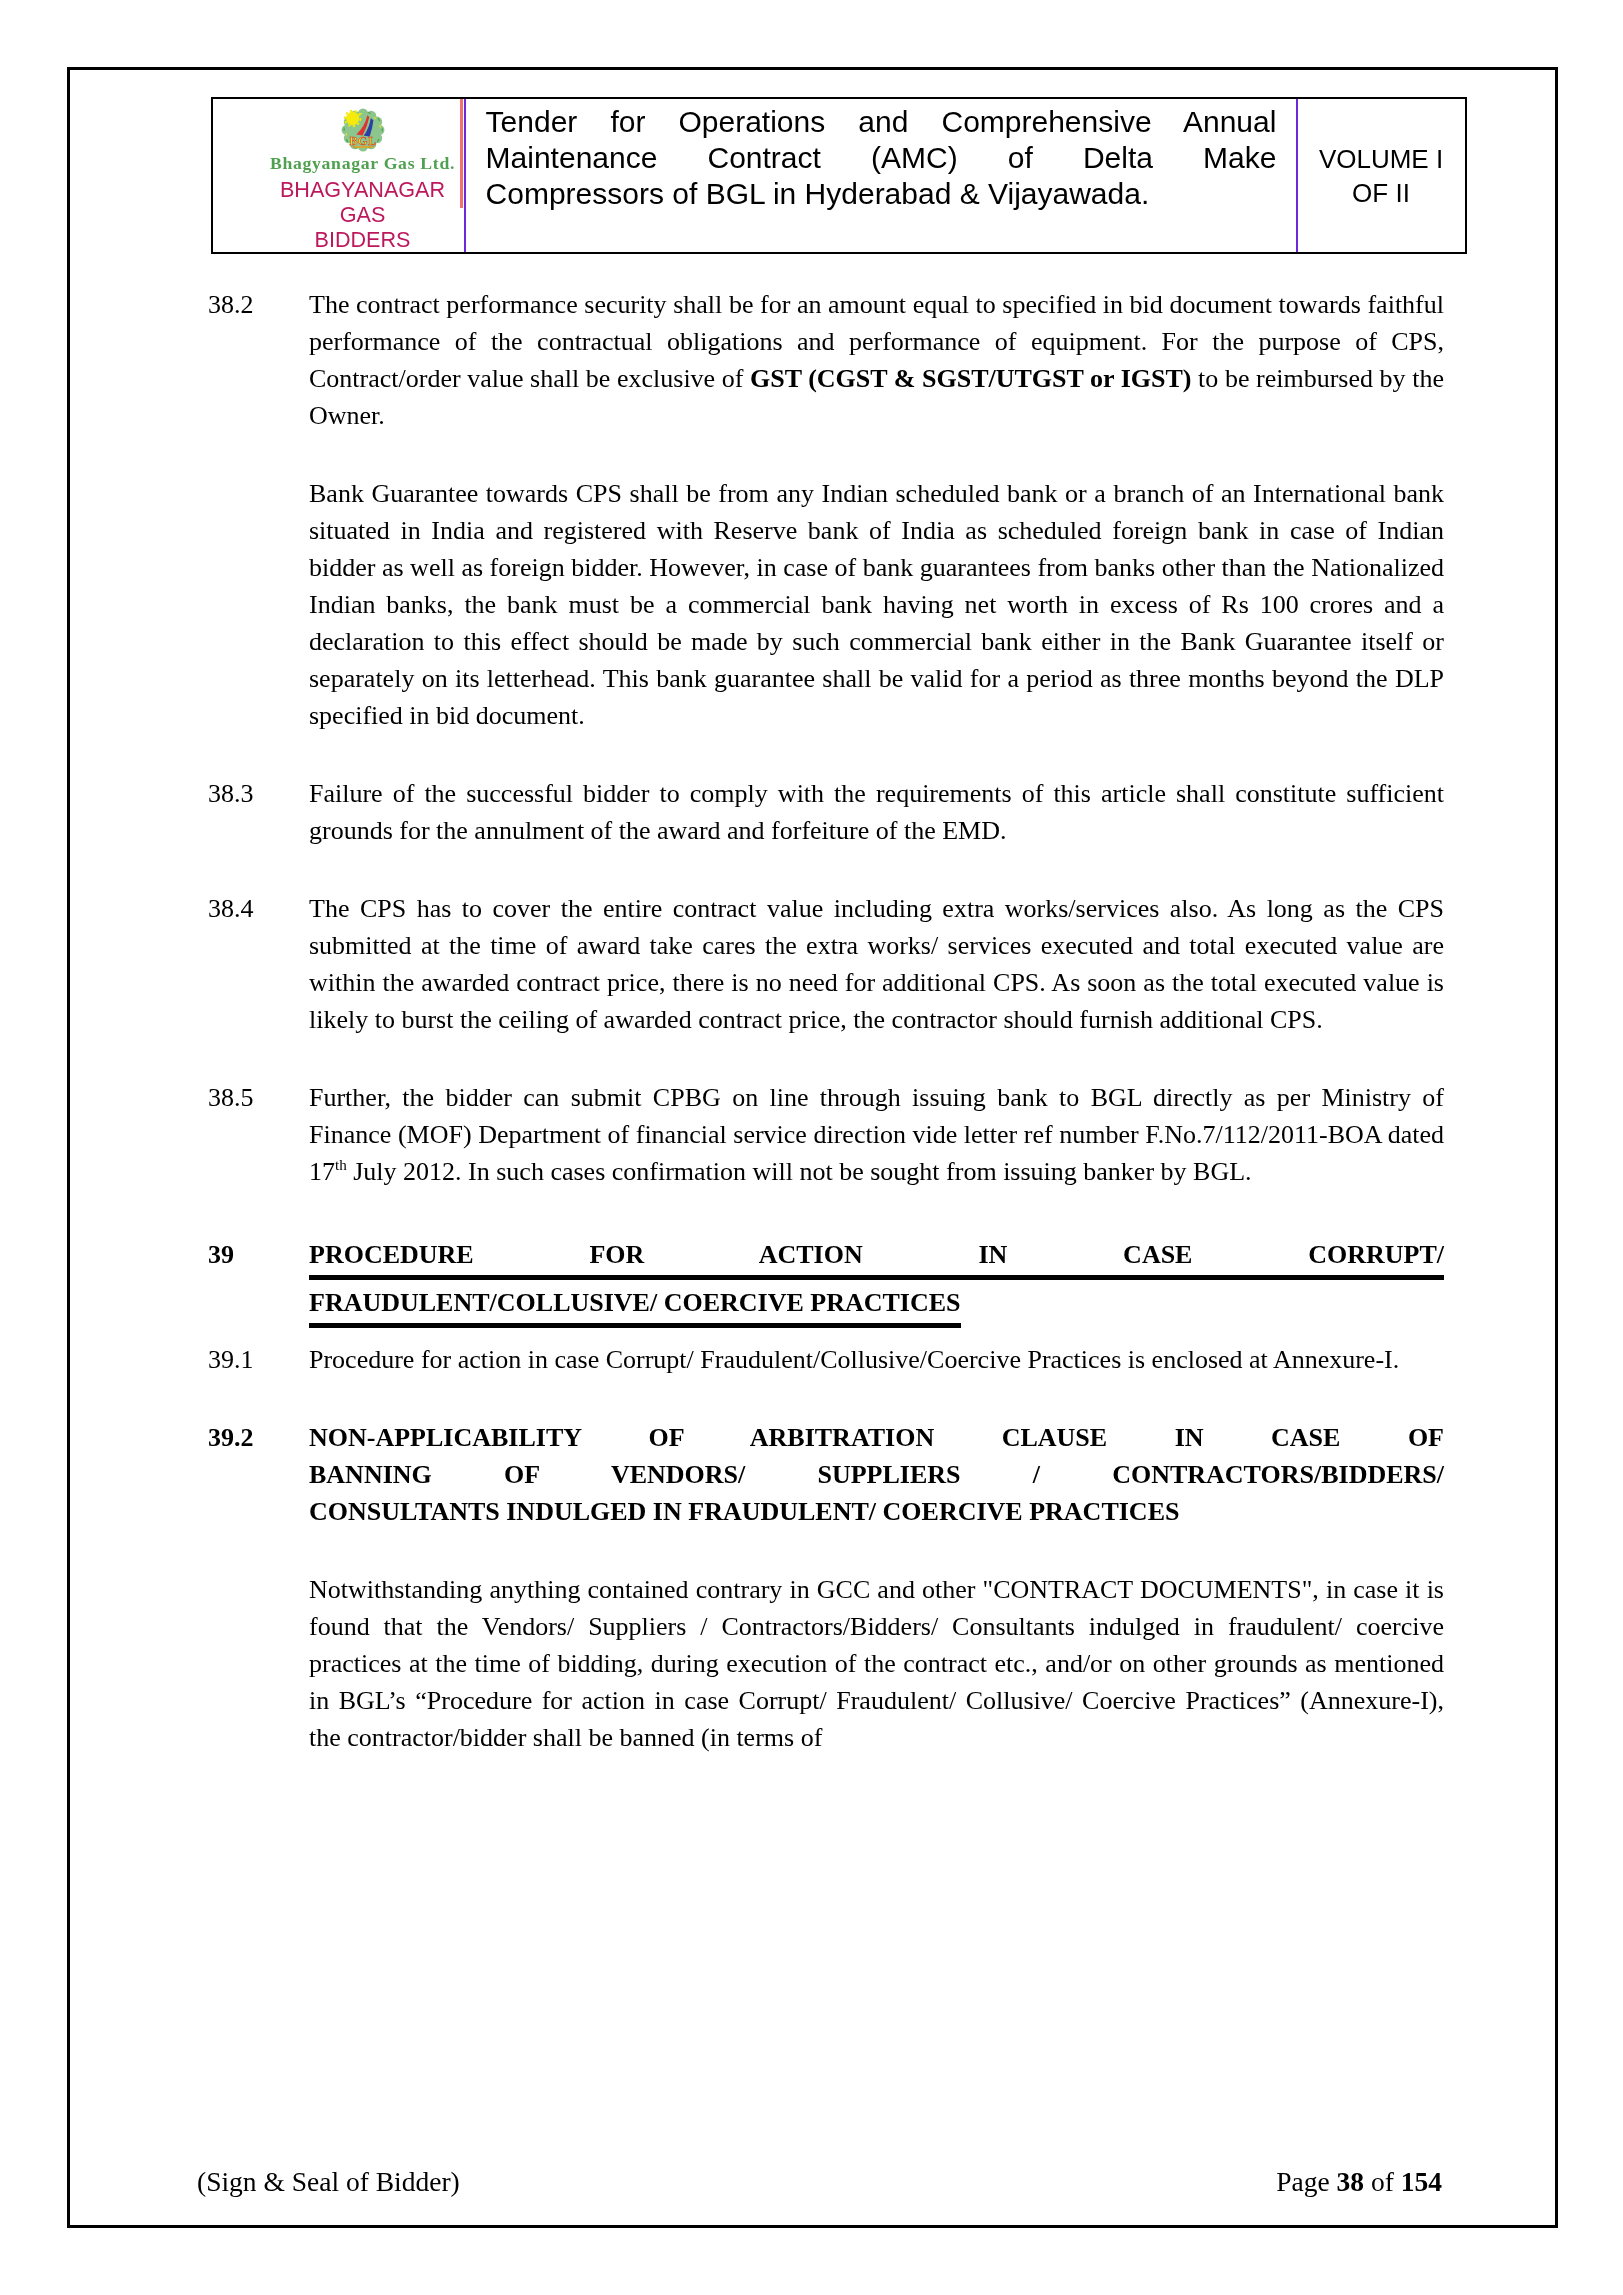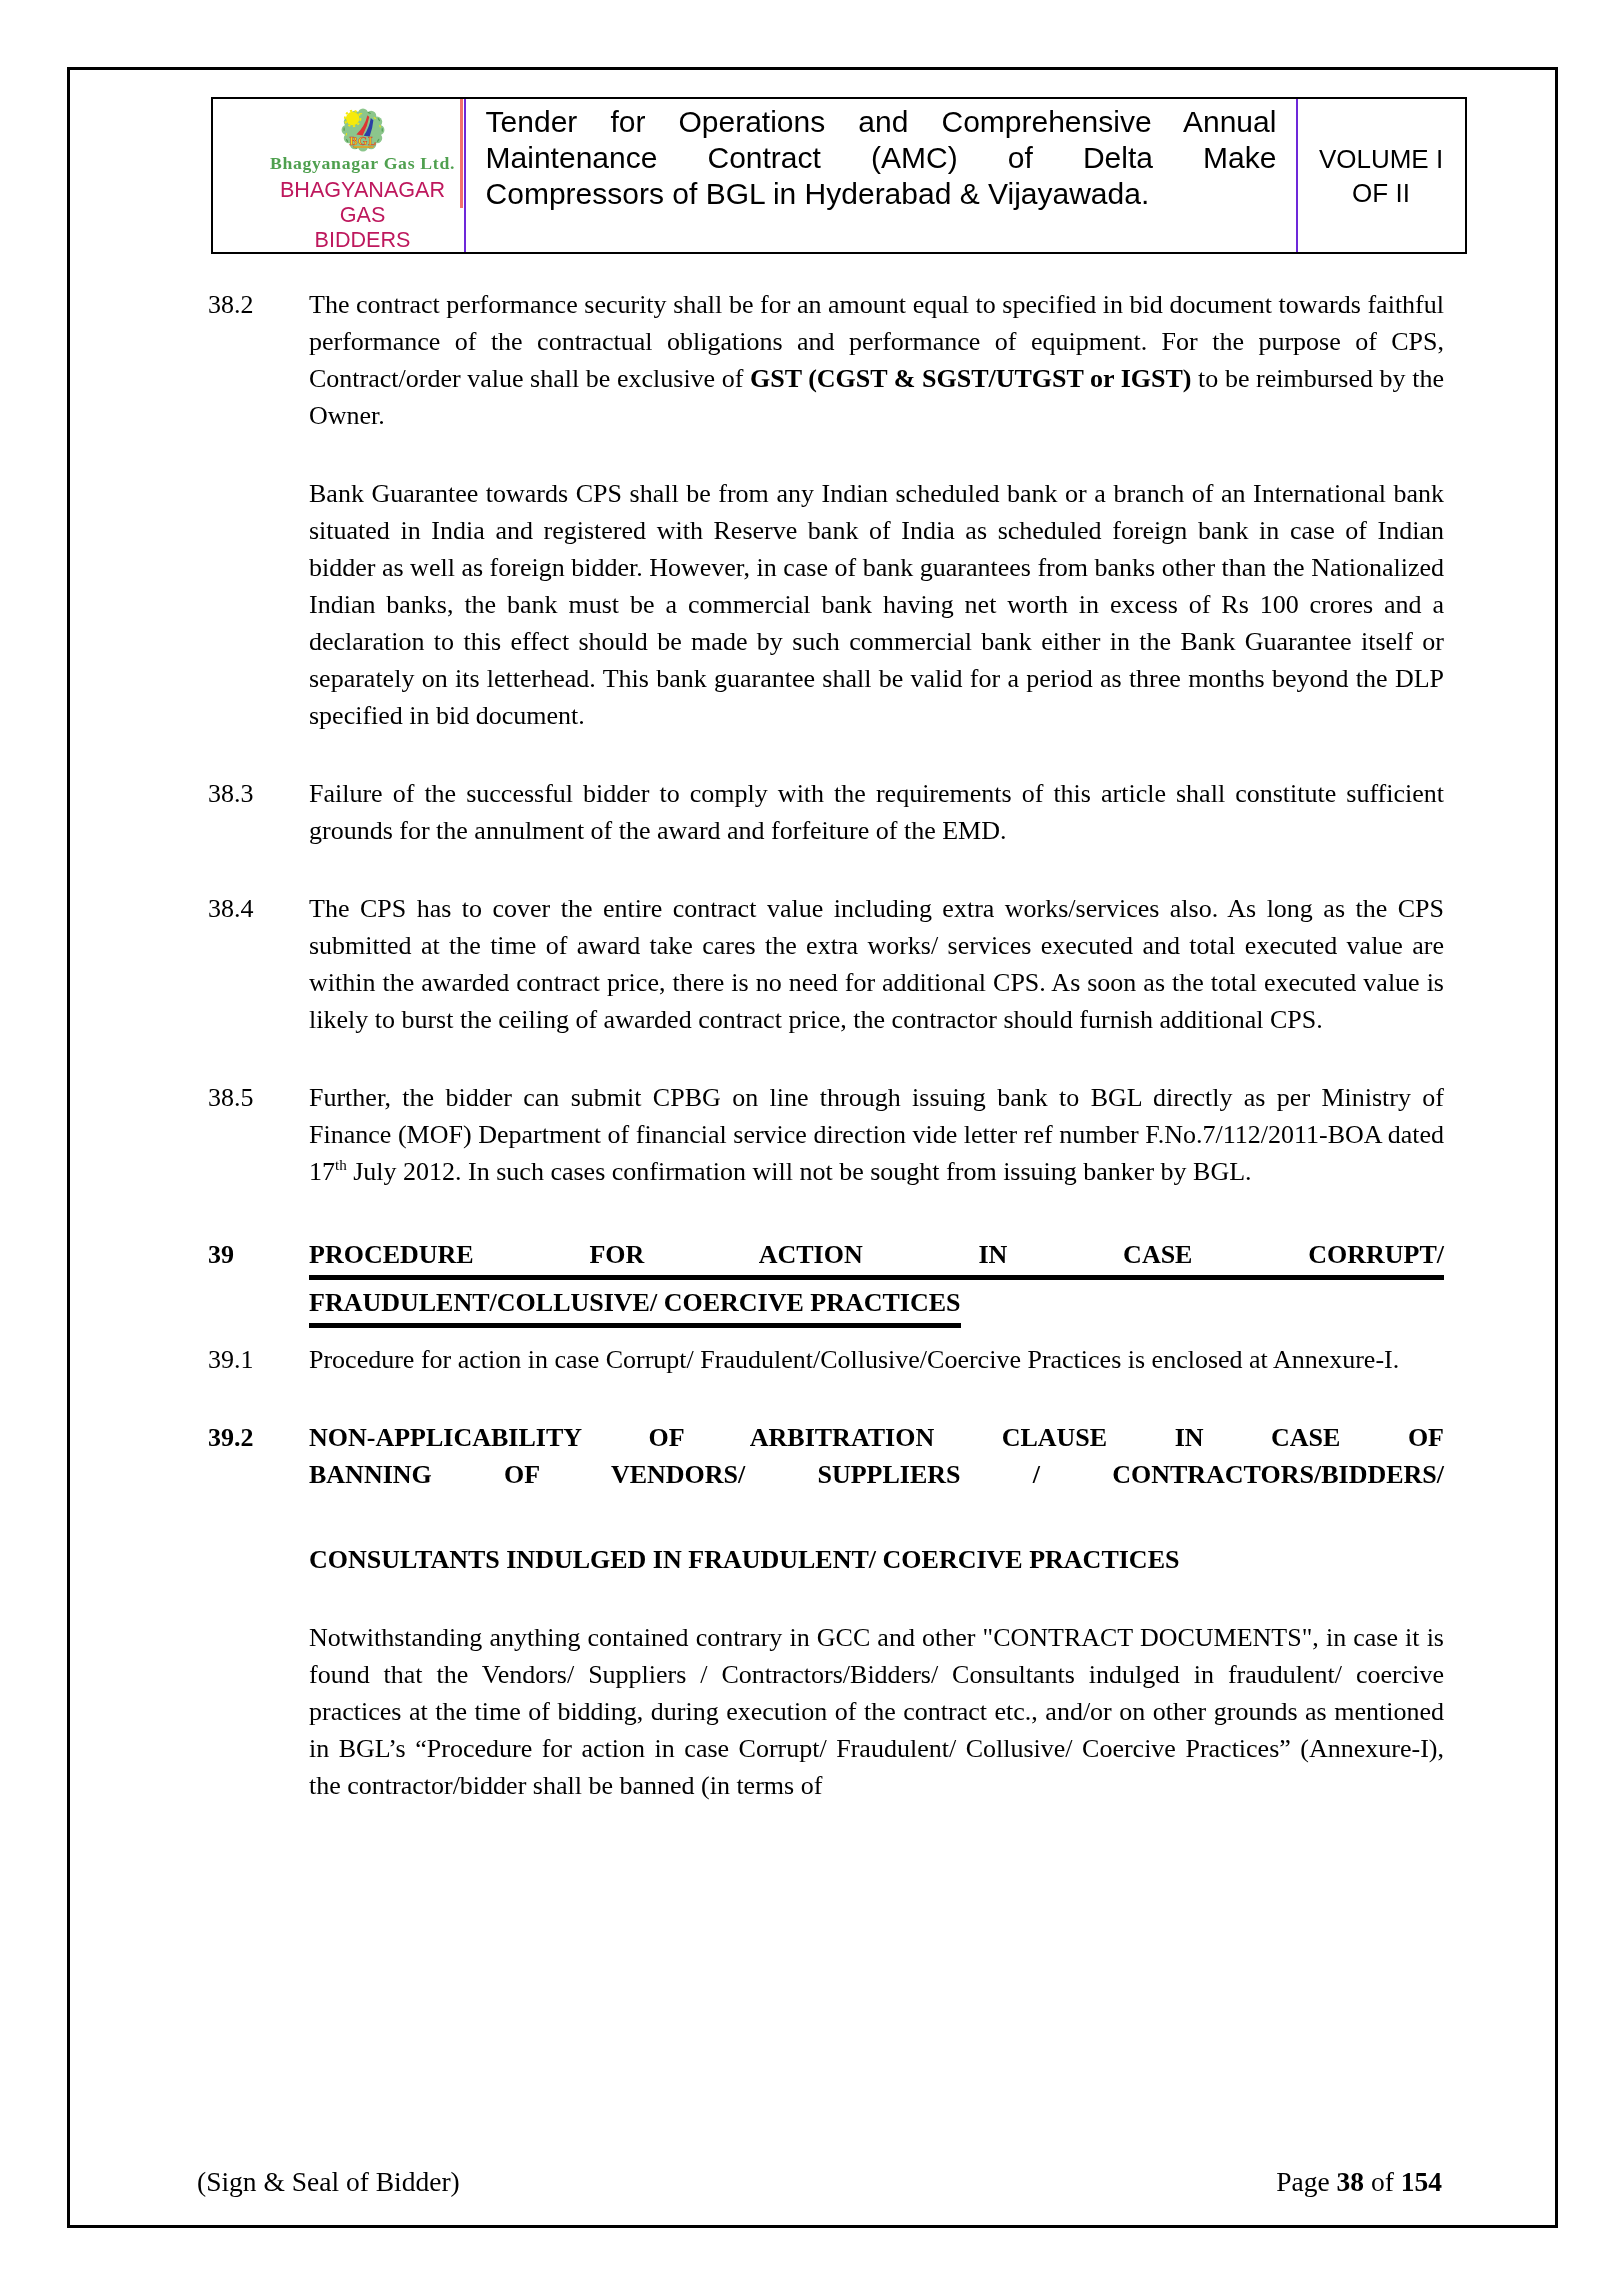--- a/index.html
+++ b/index.html
@@ -44,21 +44,21 @@
   .clause .num { flex:0 0 101px; font-size:26px; line-height:37px; }
   .clause .cbody { flex:1; font-size:26px; line-height:37px; text-align:justify; }
   .bold { font-weight:bold; }
   sup { font-size:58%; vertical-align:super; line-height:0; }
   .h39 { margin-top:46px; margin-bottom:13px; }
   .h39 .num, .h39 .cbody { font-weight:bold; }
   .uline1 { display:block; text-align:justify; text-align-last:justify; border-bottom:5.9px solid #000; padding-bottom:2px; }
   .uline2 { display:inline-block; border-bottom:5.9px solid #000; padding-bottom:2px; margin-top:4px; }
   .h392 .cbody { font-weight:bold; }
   .jl { display:block; text-align:justify; text-align-last:justify; }
-  .ll { display:block; text-align:left;margin-top:48px; }
+  .ll { display:block; text-align:left; }
   
   .footer {
     position:absolute; left:127px; right:113px; bottom:27.5px;
     display:flex; justify-content:space-between; align-items:baseline;
     font-size:27.5px; line-height:33px;
   }
 </style>
 </head>
 <body>
 

